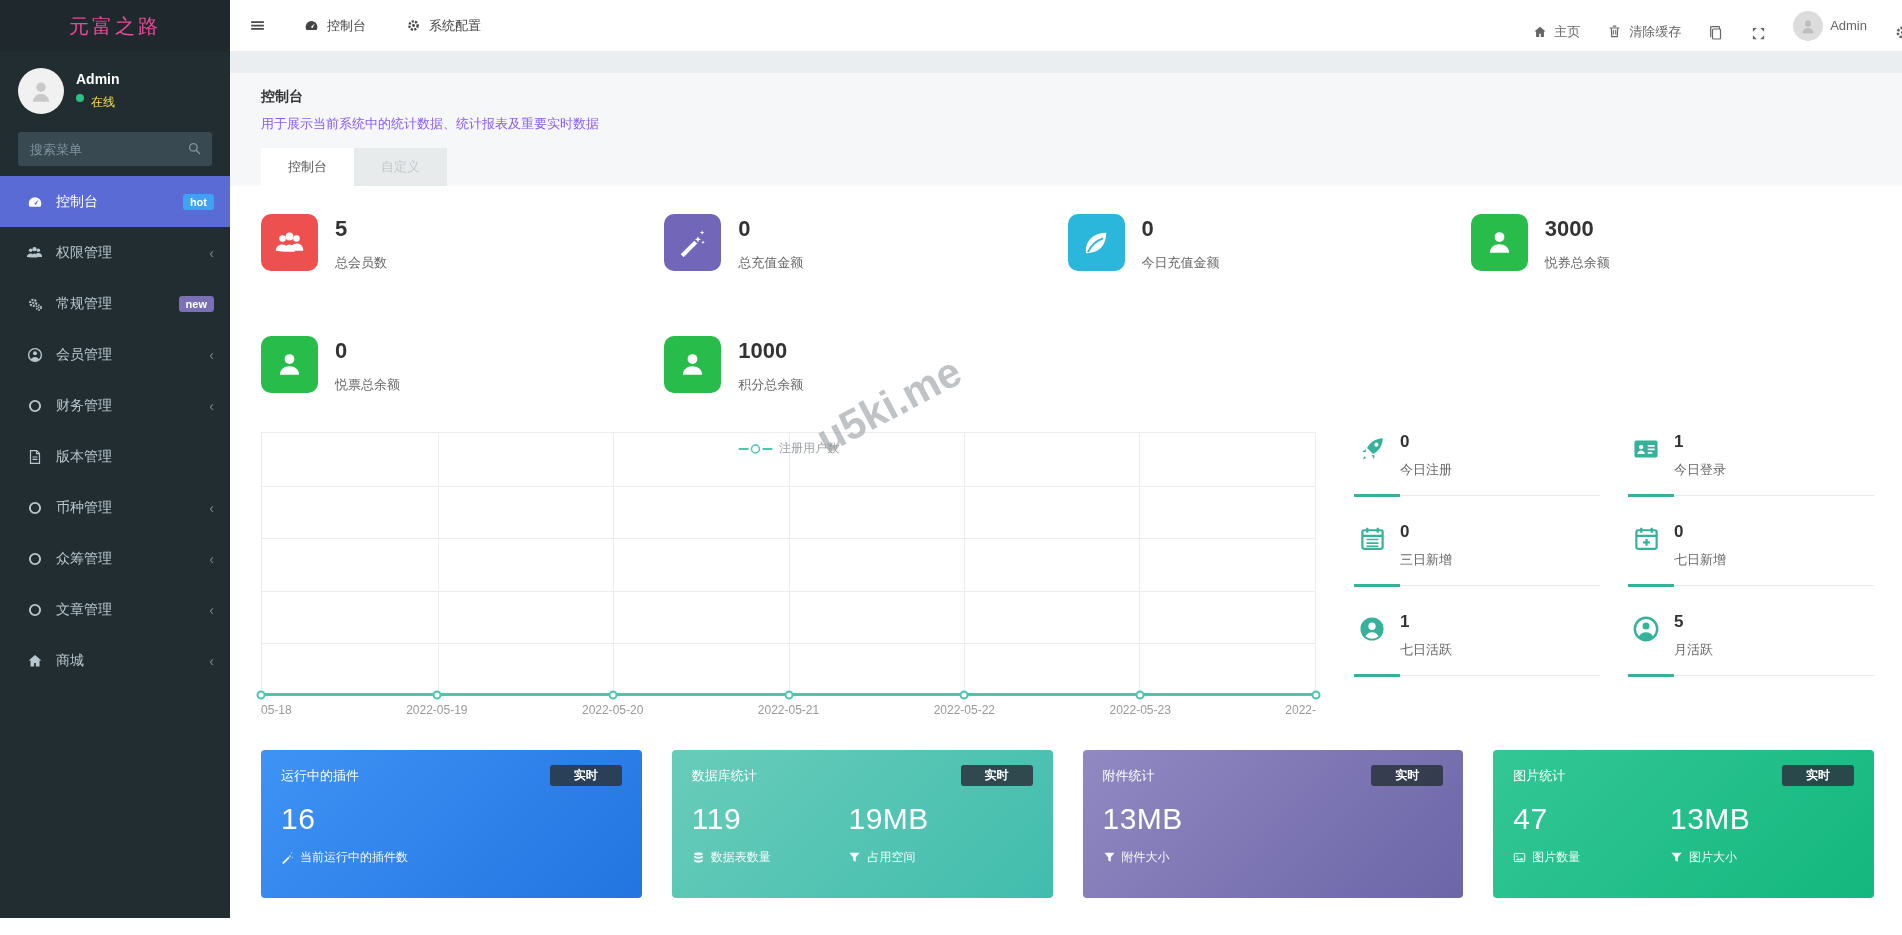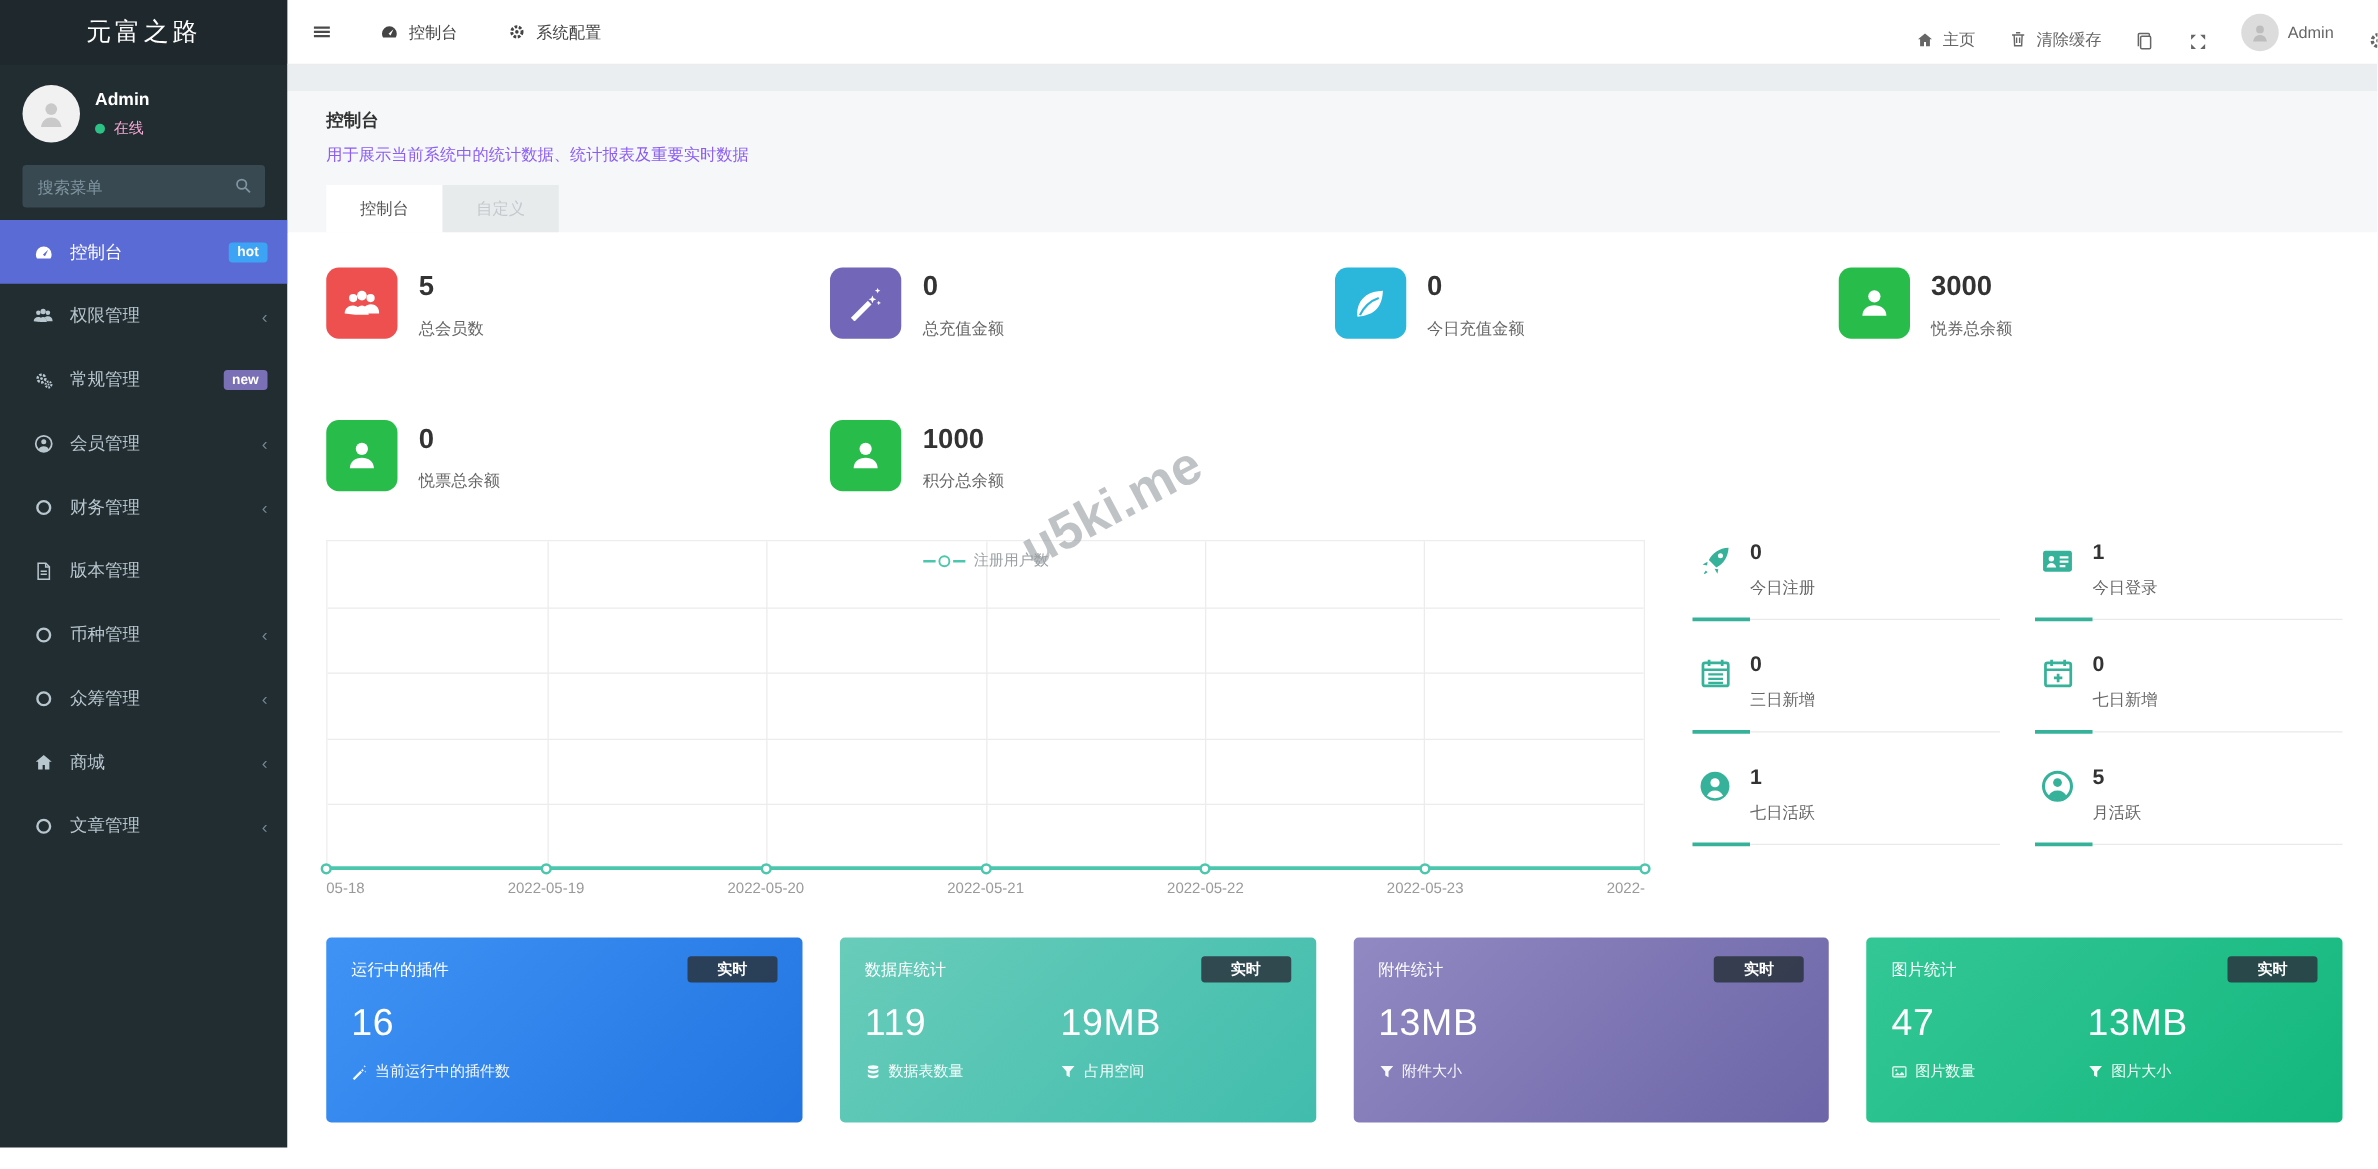--- a/index.html
+++ b/index.html
@@ -2,25 +2,25 @@
 <html><head>
 <meta charset="utf-8">
 <style>
   * { box-sizing: border-box; margin: 0; padding: 0; }
   html,body { width:1902px; height:935px; overflow:hidden; }
   body { font-family:"Liberation Sans","DejaVu Sans",sans-serif; background:#fff; display:flex; }
   svg { display:block; }
 
   
   .sidebar { width:230px; height:918px; background:#222d32; flex-shrink:0; }
-  .logo { height:52px; line-height:52px; text-align:center; color:#ffffff; font-size:20px; letter-spacing:3px; background:#1f282d; }
+  .logo { height:52px; line-height:52px; text-align:center; color:#ec4899; font-size:20px; letter-spacing:3px; background:#1f282d; }
   .user-panel { display:flex; align-items:center; padding:16px 18px 12px; }
   .avatar-sm { width:46px; height:46px; border-radius:50%; background:#f1f1f1; margin-right:12px; display:flex; align-items:center; justify-content:center; overflow:hidden; flex-shrink:0; }
   .user-name { color:#fff; font-size:14px; font-weight:bold; margin-bottom:7px; }
-  .user-status { color:#f9a8d4; font-size:12px; display:flex; align-items:center; }
+  .user-status { color:#fde047; font-size:12px; display:flex; }
   .dot { width:8px; height:8px; border-radius:50%; background:#2cc185; margin-right:7px; }
   .search-box { margin:6px 18px 10px; position:relative;border-radius:14px; }
   .search-box input { width:100%; height:34px; background:#384951; border:none; border-radius:3px; color:#ccc; padding:0 32px 0 12px; font-size:13px; outline:none; }
   .search-box input::placeholder { color:#7f95a0; }
   .search-ic { position:absolute; right:10px; top:9px; color:#7f95a0; }
   .menu { margin-top:10px; }
   .menu-item { height:51px; display:flex; align-items:center; padding:0 16px 0 25px; color:#b8c7ce; font-size:14px; cursor:pointer; }
   .menu-item .mi { width:19px; margin-right:12px; display:flex; justify-content:center; }
   .menu-item.active { background:#5b6bd5; color:#fff; }
   .sbadge { margin-left:auto; font-size:11px; font-weight:bold; color:#fff; padding:2px 7px; border-radius:3px; }
@@ -307,33 +307,33 @@
           <svg width="16" height="16" fill="currentColor">
             <use href="#i-circle-o"></use>
           </svg>
         </span>
       <span>众筹管理</span>
       <span class="chev"></span>
     </div>
     <div class="menu-item">
       <span class="mi">
           <svg width="16" height="16" fill="currentColor">
+            <use href="#i-circle-o"></use>
+          </svg>
+        </span>
+      <span>文章管理</span>
+      <span class="chev"></span>
+    </div>
+    <div class="menu-item">
+      <span class="mi">
+          <svg width="16" height="16" fill="currentColor">
             <use href="#i-home"></use>
           </svg>
         </span>
       <span>商城</span>
-      <span class="chev"></span>
-    </div>
-    <div class="menu-item">
-      <span class="mi">
-          <svg width="16" height="16" fill="currentColor">
-            <use href="#i-circle-o"></use>
-          </svg>
-        </span>
-      <span>文章管理</span>
       <span class="chev"></span>
     </div>
   </nav>
 </aside>
 
 <div class="main">
 
   <header class="topbar">
     <div class="hamburger">
         <svg width="17" height="17" fill="currentColor">

